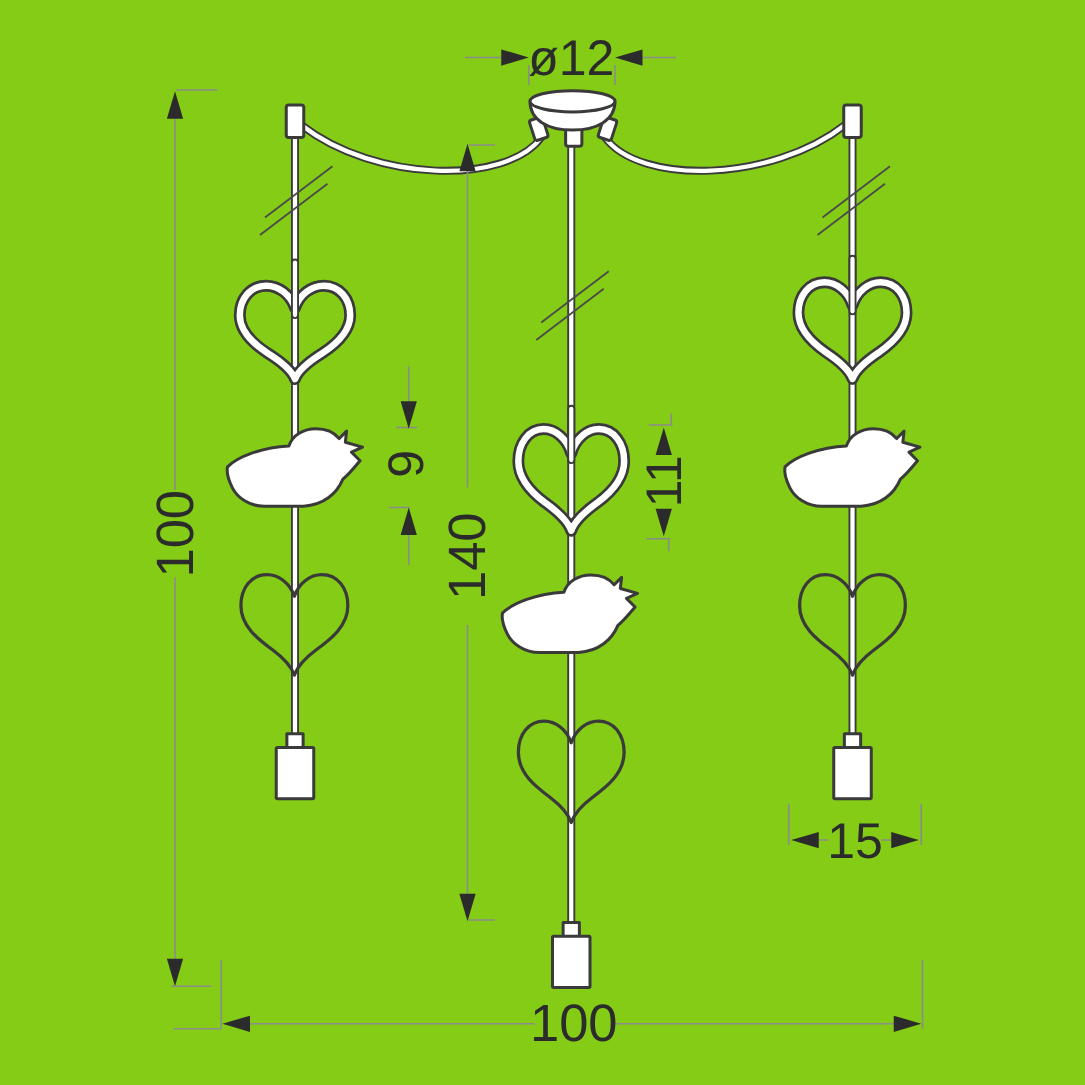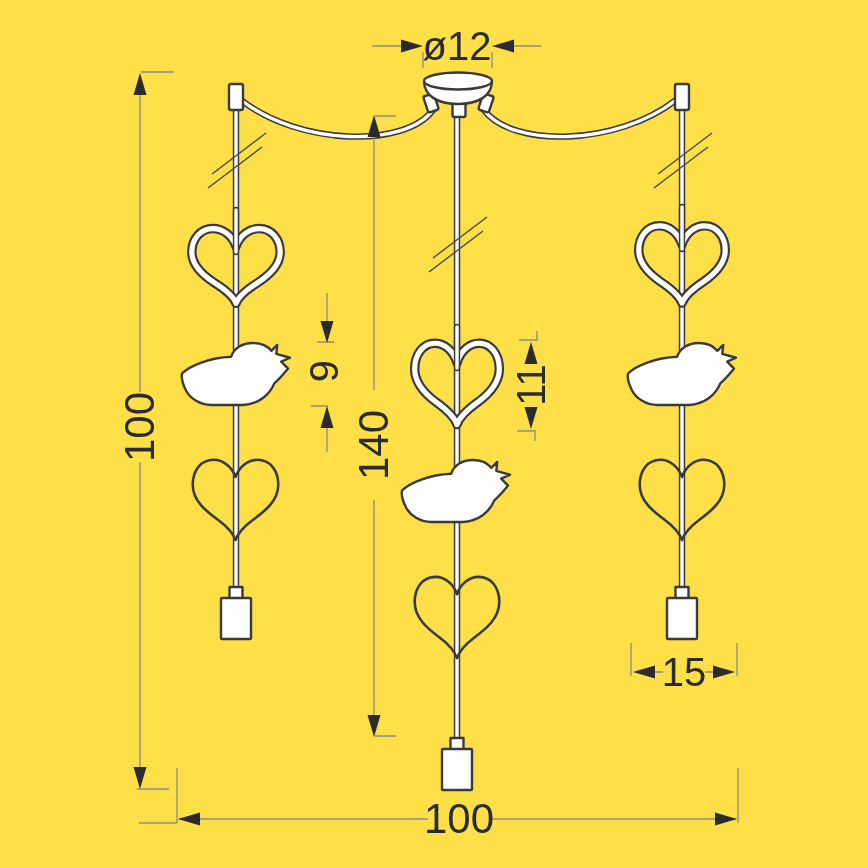--- a/index.html
+++ b/index.html
@@ -1,16 +1,16 @@
 <!DOCTYPE html>
 <html><head>
 <meta charset="utf-8">
 <style>
   html,body{margin:0;padding:0;background:#ffffff;}
-  .canvas{width:868px;height:868px;background:#fde047;position:relative;overflow:hidden;}
+  .canvas{width:868px;height:868px;background:#84cc16;position:relative;overflow:hidden;}
   svg{display:block;}
   .ol  { stroke:#3a3a3a; fill:none; stroke-width:2.6; stroke-linejoin:round; }
   .olw { stroke:#3a3a3a; fill:#ffffff; stroke-width:2.4; stroke-linejoin:round; }
   .cord-o { stroke:#3a3a3a; stroke-width:6.4; fill:none; stroke-linecap:round; }
   .cord-i { stroke:#ffffff; stroke-width:3.4; fill:none; stroke-linecap:round; }
   .ring-o { stroke:#3a3a3a; stroke-width:9.5; fill:none; stroke-linejoin:round; stroke-linecap:round; }
   .ring-i { stroke:#ffffff; stroke-width:5.2; fill:none; stroke-linejoin:round; stroke-linecap:round; }
   .dim { stroke:#8c8c8c; stroke-width:1.3; fill:none; }
   .brk { stroke:#4a4a4a; stroke-width:1.4; fill:none; }
   .arr { fill:#2b2b2b; stroke:none; }

